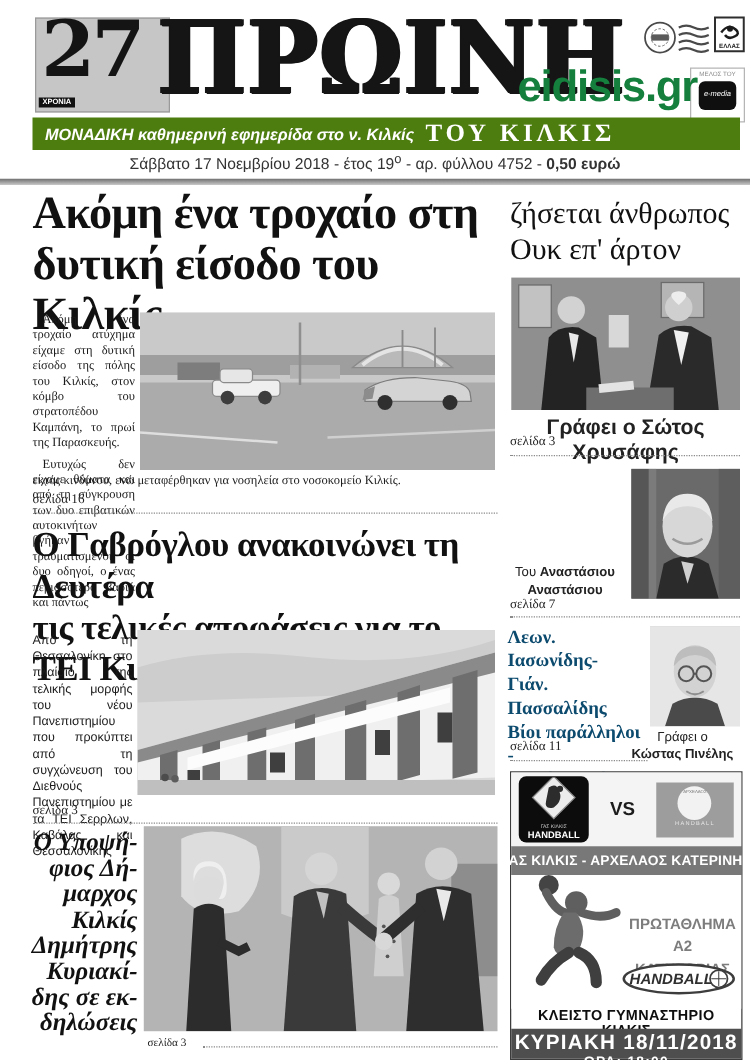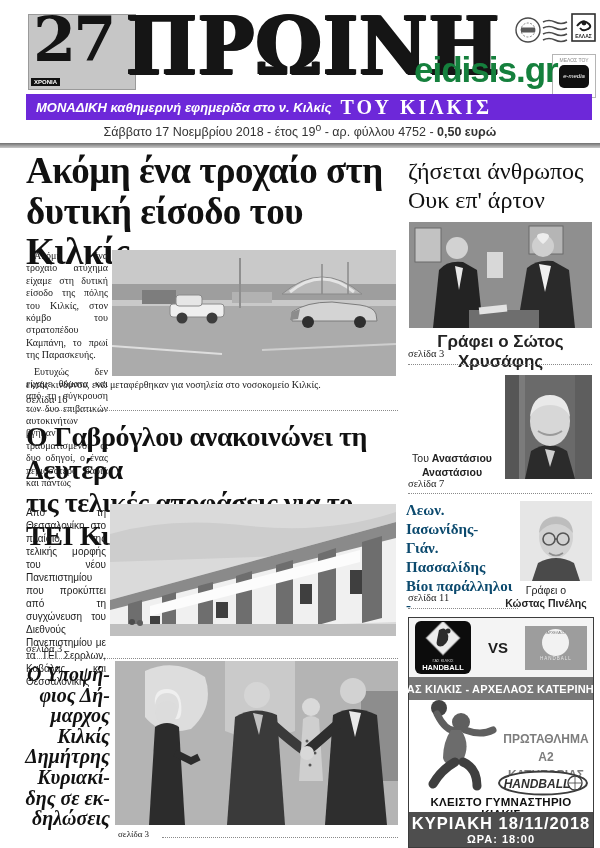--- a/index.html
+++ b/index.html
@@ -20,21 +20,21 @@
             text-shadow:1.5px 0 #151515,-1.5px 0 #151515,0 1px #151515,1px 1px #151515;
             transform:scaleY(1.08);transform-origin:top left;white-space:nowrap;}
   .site{left:414px;top:50px;z-index:2;font-family:"Liberation Sans",sans-serif;font-weight:bold;
         font-size:35px;color:#15803d;letter-spacing:-1px;}
   .stamps{left:514px;top:12px;width:82px;height:40px;}
   .member{left:552px;top:54px;width:42px;height:42px;border:1px solid #b5b5b5;text-align:center;}
   .member .lbl{font-family:"Liberation Sans",sans-serif;font-size:5px;color:#8b8b8b;margin-top:2px;}
   .member .logo{width:30px;height:23px;background:#0f0f0f;border-radius:5px;margin:2px auto 0;
                 color:#fff;font-family:"Liberation Sans",sans-serif;font-style:italic;
                 font-size:6px;line-height:23px;}
-  .band{left:26px;top:94px;width:566px;height:26px;background:#6d28d9;color:#fff;
+  .band{left:26px;top:94px;width:566px;height:26px;background:#4d7c0f;color:#fff;
         display:flex;align-items:center;}
   .band .l{margin-left:10px;font-family:"Liberation Sans",sans-serif;font-style:italic;
            font-weight:bold;font-size:13px;white-space:nowrap;}
   .band .r{margin-left:auto;margin-right:100px;font-family:"Liberation Serif",serif;
            font-weight:bold;font-size:20px;letter-spacing:3px;white-space:nowrap;}
   .dateline{left:0;top:122px;width:600px;text-align:center;font-family:"Liberation Sans",sans-serif;
             font-size:12.5px;color:#333;}
   .grayrule{left:0;top:143px;width:600px;height:5px;
             background:linear-gradient(#6f6f6f,#c9c9c9);}
 
@@ -110,21 +110,21 @@
   .ad-away .sub{color:#e6e6e6;font-size:4.5px;letter-spacing:1px;}
   .ad-match{height:23px;background:#787878;color:#fff;font-weight:bold;font-size:11px;
             display:flex;align-items:center;justify-content:center;letter-spacing:0.2px;
             white-space:nowrap;transform-origin:center;}
   .ad-mid{flex:1;position:relative;background:#fff;}
   .ad-league{position:absolute;right:4px;top:30px;width:86px;text-align:center;font-weight:bold;
              font-size:12px;line-height:1.5;color:#7d7d7d;}
   .ad-oval{position:absolute;right:4px;top:70px;width:92px;height:26px;}
   .ad-venue{height:16px;text-align:center;font-weight:bold;font-size:11.5px;color:#0e0e0e;
             letter-spacing:0.3px;}
-  .ad-banner{height:35px;background:#4e4e4e;color:#fff;text-align:center;}
+  .ad-banner{height:24px;background:#4e4e4e;color:#fff;text-align:center;}
   .ad-banner .d{font-weight:bold;font-size:16.5px;letter-spacing:1px;margin-top:2px;}
   .ad-banner .t{font-weight:bold;font-size:11px;letter-spacing:1px;}
 </style>
 </head>
 <body>
 
 <div class="page">
 
   <div class="abs badge27">
     <div class="num">27</div>

